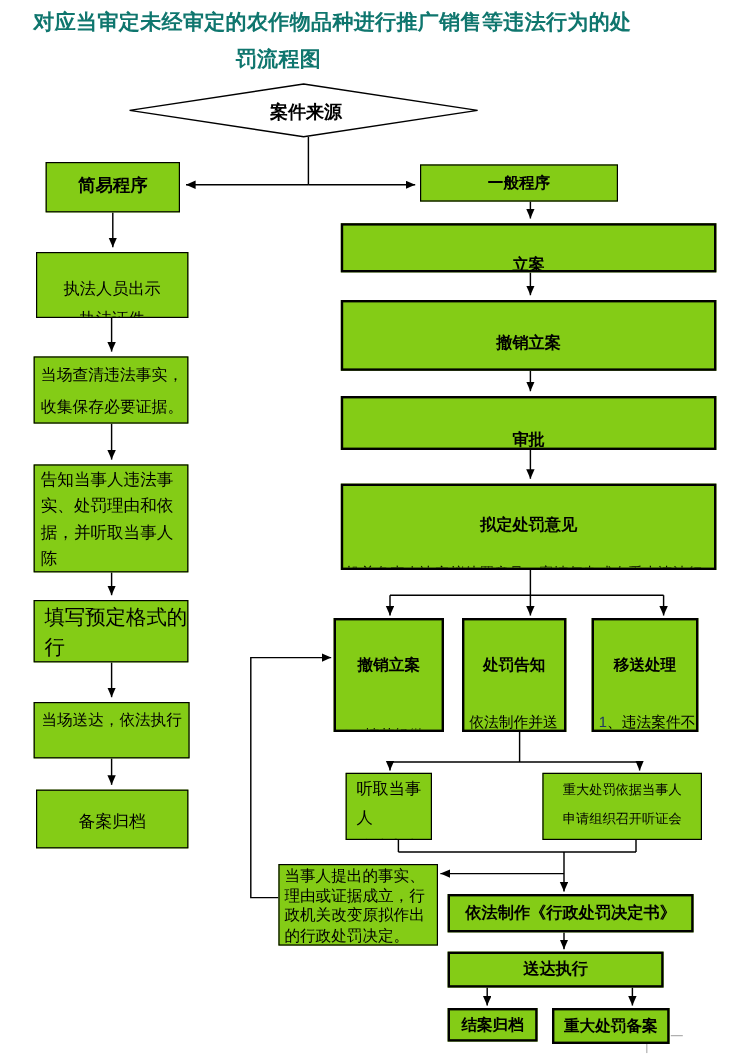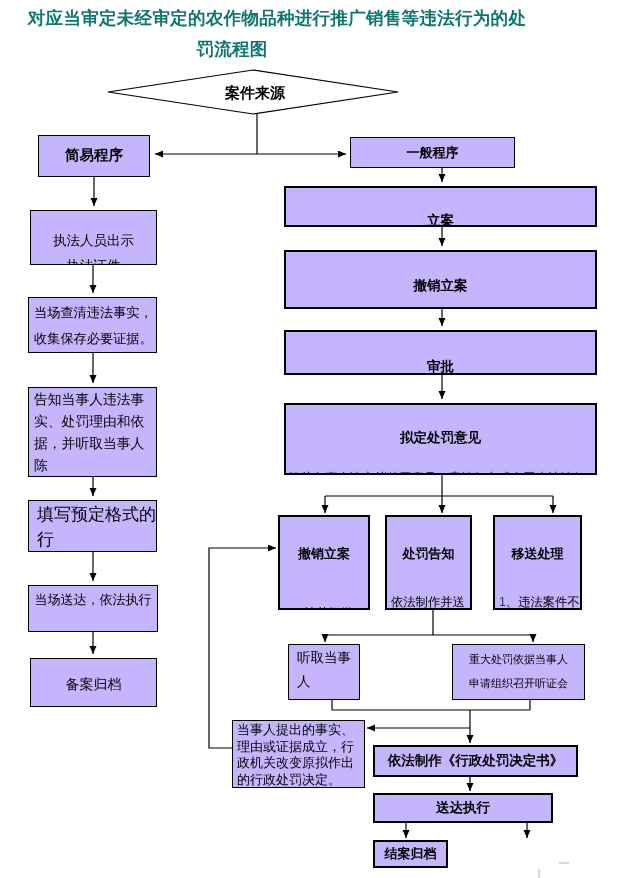--- a/index.html
+++ b/index.html
@@ -2,21 +2,21 @@
 <html><head>
 <meta charset="utf-8">
 <style>
   html,body{margin:0;padding:0;background:#fff;}
   .stage{position:relative;width:617px;height:878px;background:#ffffff;overflow:hidden;
          font-family:"Liberation Sans","DejaVu Sans",sans-serif;color:#000;}
   .title-line{position:absolute;transform:translateX(-50%);white-space:nowrap;
          font-family:"Liberation Serif","DejaVu Serif",serif;font-weight:bold;
          font-size:17.5px;letter-spacing:.3px;color:#0f766e;}
   svg.connectors{position:absolute;left:0;top:0;z-index:0;}
-  .box{position:absolute;background:#c4b5fd;border:1px solid #000;box-sizing:border-box;
+  .box{position:absolute;background:#84cc16;border:1px solid #000;box-sizing:border-box;
        white-space:pre-line;overflow:hidden;z-index:1;line-height:1.5;}
   .b2{border-width:2px;}
   .c{text-align:center;}
   .mid{display:flex;align-items:center;justify-content:center;}
   .bold{font-weight:bold;}
   .bt{font-weight:bold;text-align:center;white-space:nowrap;}
   .u{text-decoration:underline;}
   .bb{white-space:pre-line;}
   .dlabel{position:absolute;transform:translateX(-50%);font-weight:bold;font-size:15px;
           white-space:nowrap;z-index:1;color:#000;}
@@ -164,14 +164,15 @@
 理由或证据成立，行
 政机关改变原拟作出
 的行政处罚决定。</div>
 
   <div class="box b2 mid bold" style="left:373px;top:745px;width:205px;height:32px;font-size:13.5px;">依法制作《行政处罚决定书》</div>
 
   <div class="box b2 mid bold" style="left:373px;top:793px;width:180px;height:30px;font-size:13.5px;">送达执行</div>
 
   <div class="box b2 mid bold" style="left:373px;top:840px;width:75px;height:28px;font-size:13px;">结案归档</div>
 
+  <div class="box b2 mid bold" style="left:460px;top:840px;width:98px;height:30px;font-size:13px;">重大处罚备案</div>
 
 </div>
 
 </body></html>

